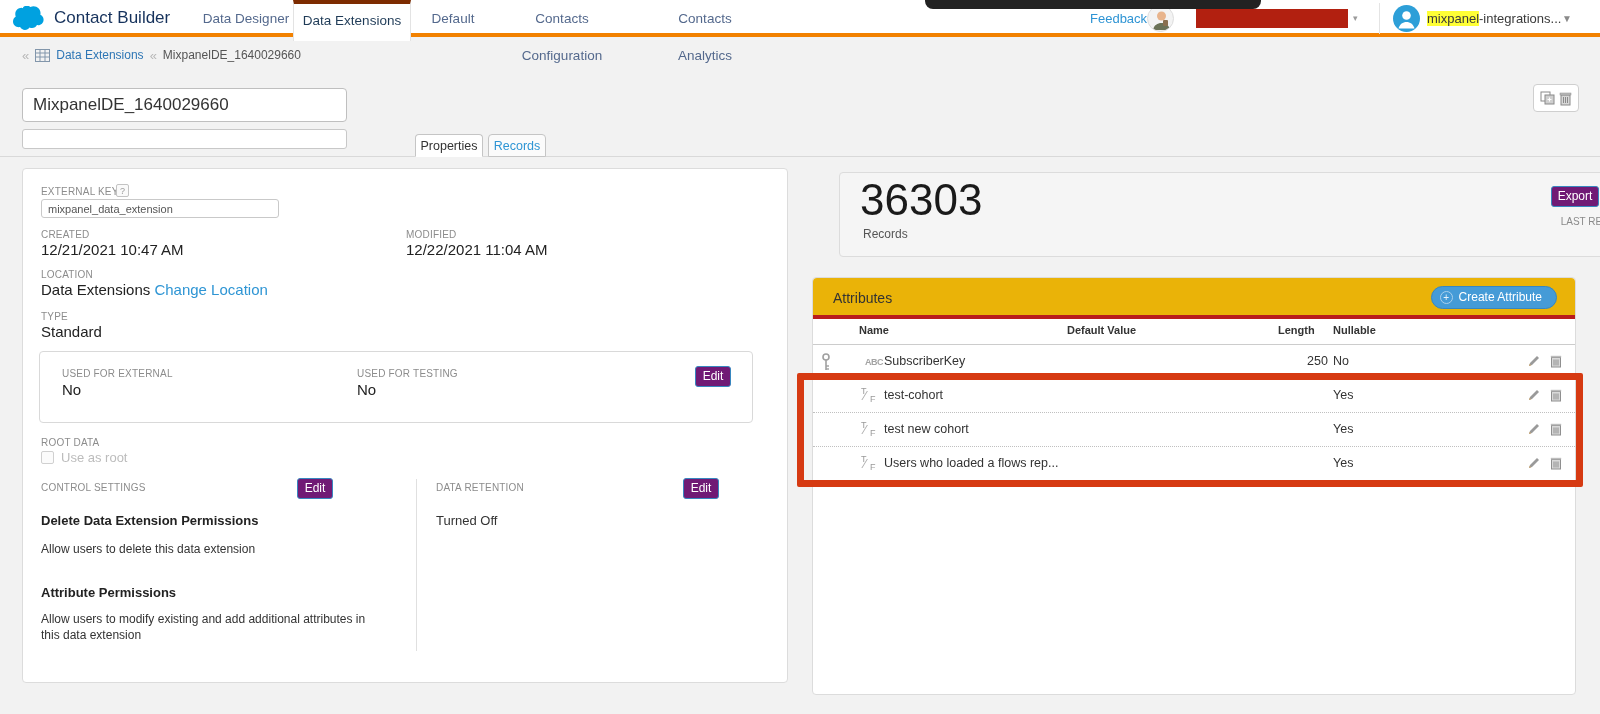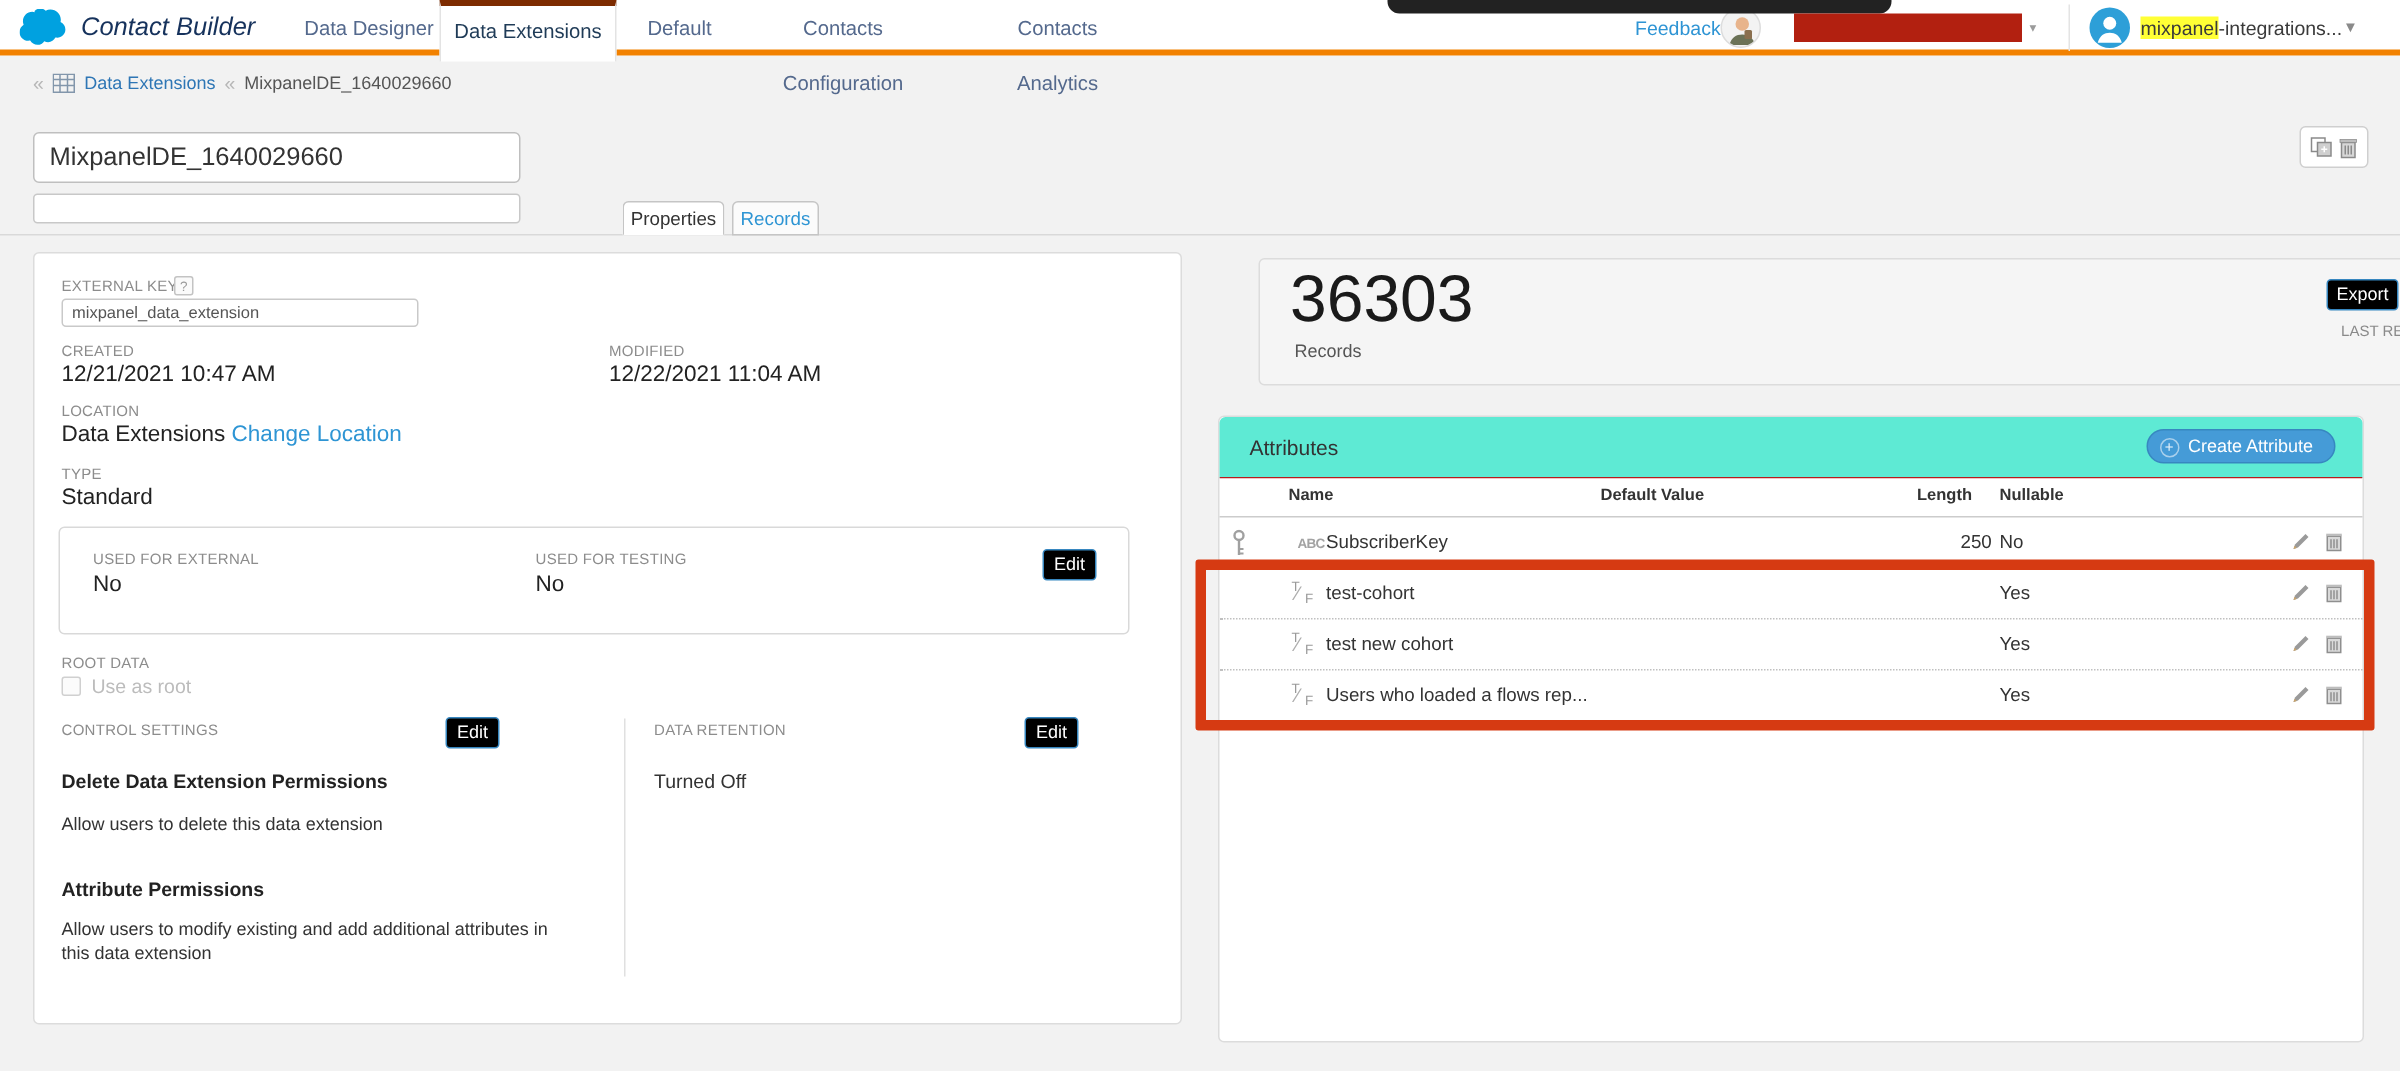--- a/index.html
+++ b/index.html
@@ -2,21 +2,21 @@
 <html><head>
 <meta charset="utf-8">
 <style>
   * { margin:0; padding:0; box-sizing:border-box; }
   html,body { width:1600px; height:714px; }
   body { font-family:"Liberation Sans", sans-serif; background:#f2f2f2; position:relative; overflow:hidden; color:#222; }
 
   
   .navbar { position:absolute; top:0; left:0; width:1600px; height:37px; background:#fff; border-bottom:4px solid #f28100; z-index:20; }
   .cloud-logo { position:absolute; left:13px; top:6px; width:38px; height:25px; }
-  .app-title { position:absolute; left:54px; top:8px; font-size:17px; color:#16325c;font-style:italic; }
+  .app-title { position:absolute; left:54px; top:8px; font-size:17px; color:#16325c; }
   .nav-tab { position:absolute; top:0; height:37px; line-height:37px; font-size:13.5px; color:#54698d; cursor:pointer; text-align:center; }
   .nav-tab.active { background:#fff; border-left:1px solid #e3e3e3; border-right:1px solid #e3e3e3; border-top:4px solid #7d2b00; height:41px; line-height:34px; color:#1f3b57; z-index:25; }
   .redact-black { position:absolute; left:925px; top:0; width:336px; height:9px; background:#222; border-radius:0 0 8px 8px; z-index:26; }
   .feedback-link { position:absolute; left:1090px; top:11px; font-size:13px; color:#2e94d4; cursor:pointer; }
   .emoji-avatar { position:absolute; left:1147px; top:5px; width:27px; height:27px; border-radius:50%; background:#f3f3f3; border:1px solid #ddd; overflow:hidden; }
   .redact-red { position:absolute; left:1196px; top:9px; width:152px; height:19px; background:#b22010; z-index:26; }
   .tiny-caret { position:absolute; left:1353px; top:13px; font-size:9px; color:#9b9b9b; }
   .nav-divider { position:absolute; left:1379px; top:3px; width:1px; height:31px; background:#e4e4e4; }
   .user-avatar { position:absolute; left:1393px; top:5px; width:27px; height:27px; border-radius:50%; background:#2d9fd8; }
   .user-name { position:absolute; left:1427px; top:11px; font-size:13px; color:#3a3a3a; cursor:pointer; }
@@ -46,37 +46,37 @@
   .field-label { position:absolute; font-size:10px; color:#8c8c8c; letter-spacing:.2px; }
   .field-value { position:absolute; font-size:15px; color:#222; }
   .small-text { position:absolute; font-size:12px; color:#333; }
   .bold-sub { position:absolute; font-size:13px; font-weight:bold; color:#222; }
   .link { color:#2e95d4; cursor:pointer; }
 
   .help-box { position:absolute; left:93px; top:15px; width:13px; height:13px; border:1px solid #c3c3c3; border-radius:2px; background:#fafafa; color:#9a9a9a; font-size:9px; text-align:center; line-height:12px; cursor:pointer; }
   .key-input { position:absolute; left:18px; top:30px; width:238px; height:19px; border:1px solid #c9c9c9; border-radius:3px; font-size:11px; color:#555; padding:0 6px; font-family:"Liberation Sans", sans-serif; }
 
   .inner-card { position:absolute; left:16px; top:182px; width:714px; height:72px; border:1px solid #d9d9d9; border-radius:4px; background:#fff; }
-  .btn-blue { background:#000000; border:1px solid #3787c0; border-radius:3px; color:#fff; font-size:12px; text-align:center; cursor:pointer; font-family:"Liberation Sans", sans-serif; }
+  .btn-blue { background:#701a75; border:1px solid #3787c0; border-radius:3px; color:#fff; font-size:12px; text-align:center; cursor:pointer; font-family:"Liberation Sans", sans-serif; }
   .edit-btn { position:absolute; width:36px; height:21px; line-height:19px; }
 
   .checkbox { position:absolute; left:18px; top:282px; width:13px; height:13px; border:1px solid #d0d0d0; border-radius:2px; background:#fbfbfb; }
   .disabled-label { position:absolute; left:38px; top:281px; font-size:13px; color:#bcbcbc; }
   .v-divider { position:absolute; left:393px; top:310px; width:1px; height:172px; background:#e0e0e0; }
 
   
   .big-count { position:absolute; left:20px; top:2px; font-size:44px; color:#1a1a1a; }
   .records-label { position:absolute; left:23px; top:54px; font-size:12px; color:#555; }
   .export-btn { position:absolute; right:67px; top:13px; width:48px; height:21px; line-height:19px; }
   .import-btn { position:absolute; right:16px; top:13px; width:47px; height:21px; line-height:19px; }
   .last-refreshed-label { position:absolute; right:16px; top:43px; font-size:10px; color:#8a8a8a; }
   .last-refreshed-value { position:absolute; right:16px; top:57px; font-size:12.5px; color:#222;padding-left:37px; }
 
   
-  .attr-header { position:absolute; left:0; top:0; width:100%; height:41px; background:#5eead4; border-bottom:1px solid #b91c1c; border-radius:4px 4px 0 0; }
+  .attr-header { position:absolute; left:0; top:0; width:100%; height:41px; background:#eab308; border-bottom:4px solid #b91c1c; border-radius:4px 4px 0 0; }
   .attr-title { position:absolute; left:20px; top:12px; font-size:14px; color:#333; }
   .create-pill { position:absolute; right:18px; top:8px; height:23px; border-radius:12px; background:#459bd7; border:1px solid #3787c0; color:#fff; font-size:12px; line-height:21px; padding:0 14px 0 8px; cursor:pointer; }
   .plus-circle { display:inline-block; width:13px; height:13px; border:1px solid #a9d0ec; border-radius:50%; text-align:center; line-height:11px; font-size:10px; margin-right:6px; color:#e8f3fb; }
   .col-header { position:absolute; top:46px; left:0; width:100%; height:21px; border-bottom:1px solid #cccccc; font-size:11px; font-weight:bold; color:#333; }
   .col-name { position:absolute; left:46px; }
   .col-default { position:absolute; left:254px; }
   .col-length { position:absolute; left:465px; }
   .col-nullable { position:absolute; left:520px; }
 
   .attr-row { position:absolute; left:0; width:100%; height:34px; border-bottom:1px dotted #c0c0c0; font-size:12.5px; color:#333; }

